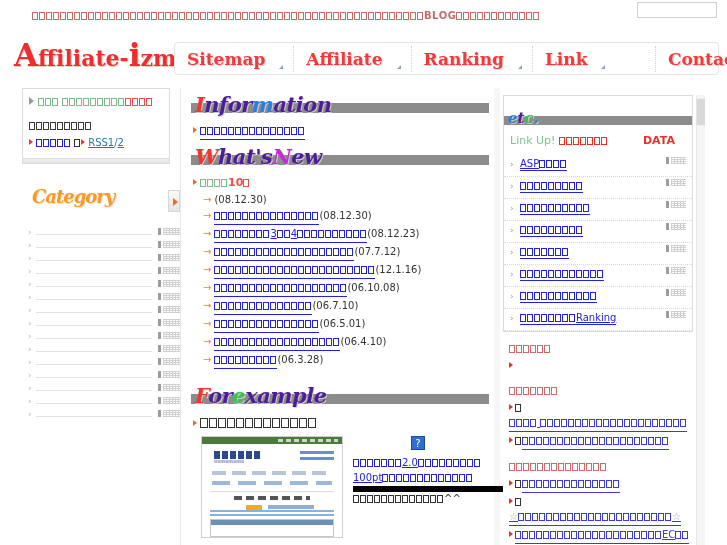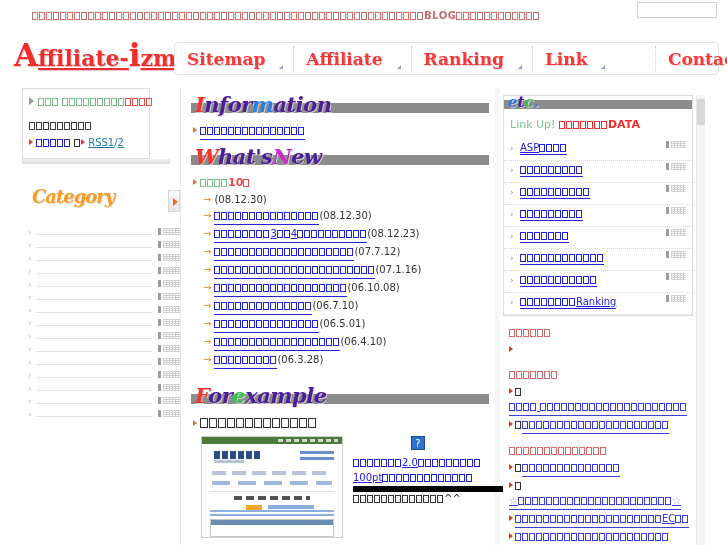--- a/index.html
+++ b/index.html
@@ -26,21 +26,21 @@
     border:1px solid #cfcfcf;background:#fff;box-sizing:border-box;
   }
 
   
   .logo{
     position:absolute;left:14px;top:40px;white-space:nowrap;
     font-family:"DejaVu Serif","Liberation Serif",serif;font-weight:bold;color:#ef2d2d;
     text-shadow:1px 1px 0 #e7c9c9;
   }
   .logo .big{font-size:31px;line-height:31px;}
-  .logo .mid{font-size:22px;line-height:22px;text-decoration:underline;}
+  .logo .mid{font-size:22px;line-height:22px;}
   .navwrap{
     position:absolute;left:174px;top:42px;width:545px;height:33px;
     border:1px solid #e4e4e4;border-radius:4px;background:#fff;box-sizing:border-box;
   }
   .nav{display:flex;height:100%;align-items:center;}
   .navitem{
     position:relative;flex:0 0 auto;height:26px;display:flex;align-items:center;
     padding:0 10px 0 12px;border-right:1px dotted #d3d3d3;
     font-family:"DejaVu Serif","Liberation Serif",serif;font-weight:bold;
     color:#f23a3a;font-size:17px;text-shadow:1px 1px 0 #ecd2d2;
@@ -52,21 +52,21 @@
   .navitem.w1{min-width:80px}.navitem.w2{min-width:86px}.navitem.w3{min-width:88px}
   .navitem.w4{min-width:100px}.navitem.w5{min-width:92px;border-right:none}
 
   
   .col-left{position:absolute;left:22px;top:88px;width:150px;}
   .col-main{position:absolute;left:180px;top:88px;width:318px;height:457px;background:#fff;border-left:1px solid #e8e8e8;border-right:1px solid #e8e8e8;}
   .col-right{position:absolute;left:503px;top:95px;width:192px;}
 
   
   .lbox{
-    width:128px;border:1px solid #dcdcdc;background:#fff;box-sizing:border-box;
+    width:148px;border:1px solid #dcdcdc;background:#fff;box-sizing:border-box;
     padding:6px 6px 8px 6px;position:relative;
   }
   .lbox .row1{white-space:nowrap;font-size:10px;line-height:13px;}
   .lbox .row1 .g{color:#79bb8a;}
   .lbox .sub{margin-top:10px;color:#3a3a3a;font-size:10px;line-height:13px;}
   .lbox .rss{margin-top:3px;font-size:10px;line-height:13px;white-space:nowrap;}
   .lbox .rss a{color:#2222dd;text-decoration:underline;}
   .lbox .rss .rsslink{color:#1e7ba8;}
   .tri-o{display:inline-block;width:0;height:0;border-left:4px solid #f06a20;border-top:3px solid transparent;border-bottom:3px solid transparent;margin-right:3px;vertical-align:1px;}
   .tri-r{display:inline-block;width:0;height:0;border-left:4px solid #e23b3b;border-top:3px solid transparent;border-bottom:3px solid transparent;margin-right:3px;vertical-align:1px;}
@@ -158,28 +158,28 @@
   .fx-right{position:absolute;left:152px;top:0;width:150px;}
   .qmark{
     width:14px;height:14px;background:#2f6fd0;border:1px solid #1b4c96;color:#fff;
     font-size:10px;line-height:13px;text-align:center;box-sizing:border-box;margin-left:58px;
   }
   .fx-rtext{margin-top:6px;font-size:10px;line-height:14px;}
   .fx-rtext .lk{color:#2222dd;border-bottom:6px solid #000000;display:inline-block;}
 
   
   .rpanel{width:190px;border:1px solid #dcdcdc;background:#fff;box-sizing:border-box;}
-  .rhead{position:relative;height:16px;background:#fff;}
+  .rhead{position:relative;height:16px;background:#fff;margin-top:16px;}
   .rhead .bar{position:absolute;left:0;right:0;top:4px;height:9px;background:#8c8c8c;}
   .rhead .ttl{position:absolute;left:4px;top:-4px;z-index:2;
     font-family:"DejaVu Serif","Liberation Serif",serif;font-weight:bold;font-style:italic;
     font-size:15px;line-height:20px;text-shadow:1px 1px 0 rgba(210,210,210,.9);}
   .pickup{margin:6px 0 6px 6px;font-size:11px;line-height:14px;white-space:nowrap;}
   .pickup .pu{color:#7ac68c;}
-  .pickup .dat{color:#ef2d2d;font-weight:bold;}
+  .pickup .dat{color:#ef2d2d;font-weight:bold;padding-left:35px;}
 
   .rlist{margin:0;padding:0;}
   .ritem{position:relative;height:21px;border-bottom:1px dotted #d8d8d8;}
   .ritem .chev{position:absolute;left:6px;top:4px;color:#9a9a9a;font-size:9px;}
   .ritem .lbl{position:absolute;left:16px;top:3px;font-size:10px;color:#2222dd;border-bottom:1px solid #2222dd;white-space:nowrap;}
   .ritem .bars{position:absolute;right:6px;top:2px;width:20px;height:7px;}
   .ritem .bars:before{content:"";position:absolute;left:0;top:0;width:3px;height:7px;background:#9c9c9c;}
   .ritem .bars:after{content:"";position:absolute;left:5px;top:0;right:0;height:7px;
     background:repeating-linear-gradient(to bottom,#cfcfcf 0 1px,transparent 1px 2px),
                repeating-linear-gradient(to right,#cfcfcf 0 1px,transparent 1px 3px);}
@@ -355,21 +355,21 @@
         <div class="ttl" id="ttl-whatsnew"><span class="c-red">W</span><span class="c-org">hat's</span><span class="c-pur">N</span><span class="c-org">ew</span></div>
       </div>
       <div class="wn-title">
         <span class="tri-o"></span><span class="tofu sm g" style="color:#79bb8a" id="wn-a"><i></i><i></i><i></i><i></i></span><span class="n">10</span><span class="tofu sm" style="color:#ef4b4b" id="wn-b"><i></i></span>
       </div>
       <div id="news-list">
           <div class="newsitem"><span class="arrow-o">→</span><span class="dt">(08.12.30)</span></div>
           <div class="newsitem"><span class="arrow-o">→</span><a href="#" class="lk"><span class="tofu sm"><i></i><i></i><i></i><i></i><i></i><i></i><i></i><i></i><i></i><i></i><i></i><i></i><i></i><i></i><i></i></span></a><span class="dt">(08.12.30)</span></div>
           <div class="newsitem"><span class="arrow-o">→</span><a href="#" class="lk"><span class="tofu sm"><i></i><i></i><i></i><i></i><i></i><i></i><i></i><i></i></span><span>3</span><span class="tofu sm"><i></i><i></i></span><span>4</span><span class="tofu sm"><i></i><i></i><i></i><i></i><i></i><i></i><i></i><i></i><i></i><i></i></span></a><span class="dt">(08.12.23)</span></div>
           <div class="newsitem"><span class="arrow-o">→</span><a href="#" class="lk"><span class="tofu sm"><i></i><i></i><i></i><i></i><i></i><i></i><i></i><i></i><i></i><i></i><i></i><i></i><i></i><i></i><i></i><i></i><i></i><i></i><i></i><i></i></span></a><span class="dt">(07.7.12)</span></div>
-          <div class="newsitem"><span class="arrow-o">→</span><a href="#" class="lk"><span class="tofu sm"><i></i><i></i><i></i><i></i><i></i><i></i><i></i><i></i><i></i><i></i><i></i><i></i><i></i><i></i><i></i><i></i><i></i><i></i><i></i><i></i><i></i><i></i><i></i></span></a><span class="dt">(07.1.16)</span></div>
+          <div class="newsitem"><span class="arrow-o">→</span><a href="#" class="lk"><span class="tofu sm"><i></i><i></i><i></i><i></i><i></i><i></i><i></i><i></i><i></i><i></i><i></i><i></i><i></i><i></i><i></i><i></i><i></i><i></i><i></i><i></i><i></i><i></i><i></i></span></a><span class="dt">(12.1.16)</span></div>
           <div class="newsitem"><span class="arrow-o">→</span><a href="#" class="lk"><span class="tofu sm"><i></i><i></i><i></i><i></i><i></i><i></i><i></i><i></i><i></i><i></i><i></i><i></i><i></i><i></i><i></i><i></i><i></i><i></i><i></i></span></a><span class="dt">(06.10.08)</span></div>
           <div class="newsitem"><span class="arrow-o">→</span><a href="#" class="lk"><span class="tofu sm"><i></i><i></i><i></i><i></i><i></i><i></i><i></i><i></i><i></i><i></i><i></i><i></i><i></i><i></i></span></a><span class="dt">(06.7.10)</span></div>
           <div class="newsitem"><span class="arrow-o">→</span><a href="#" class="lk"><span class="tofu sm"><i></i><i></i><i></i><i></i><i></i><i></i><i></i><i></i><i></i><i></i><i></i><i></i><i></i><i></i><i></i></span></a><span class="dt">(06.5.01)</span></div>
           <div class="newsitem"><span class="arrow-o">→</span><a href="#" class="lk"><span class="tofu sm"><i></i><i></i><i></i><i></i><i></i><i></i><i></i><i></i><i></i><i></i><i></i><i></i><i></i><i></i><i></i><i></i><i></i><i></i></span></a><span class="dt">(06.4.10)</span></div>
           <div class="newsitem"><span class="arrow-o">→</span><a href="#" class="lk"><span class="tofu sm"><i></i><i></i><i></i><i></i><i></i><i></i><i></i><i></i><i></i></span></a><span class="dt">(06.3.28)</span></div>
         </div>
     </div>
 
     <div class="sect" style="margin-top:14px;">
       <div class="sect-head">

